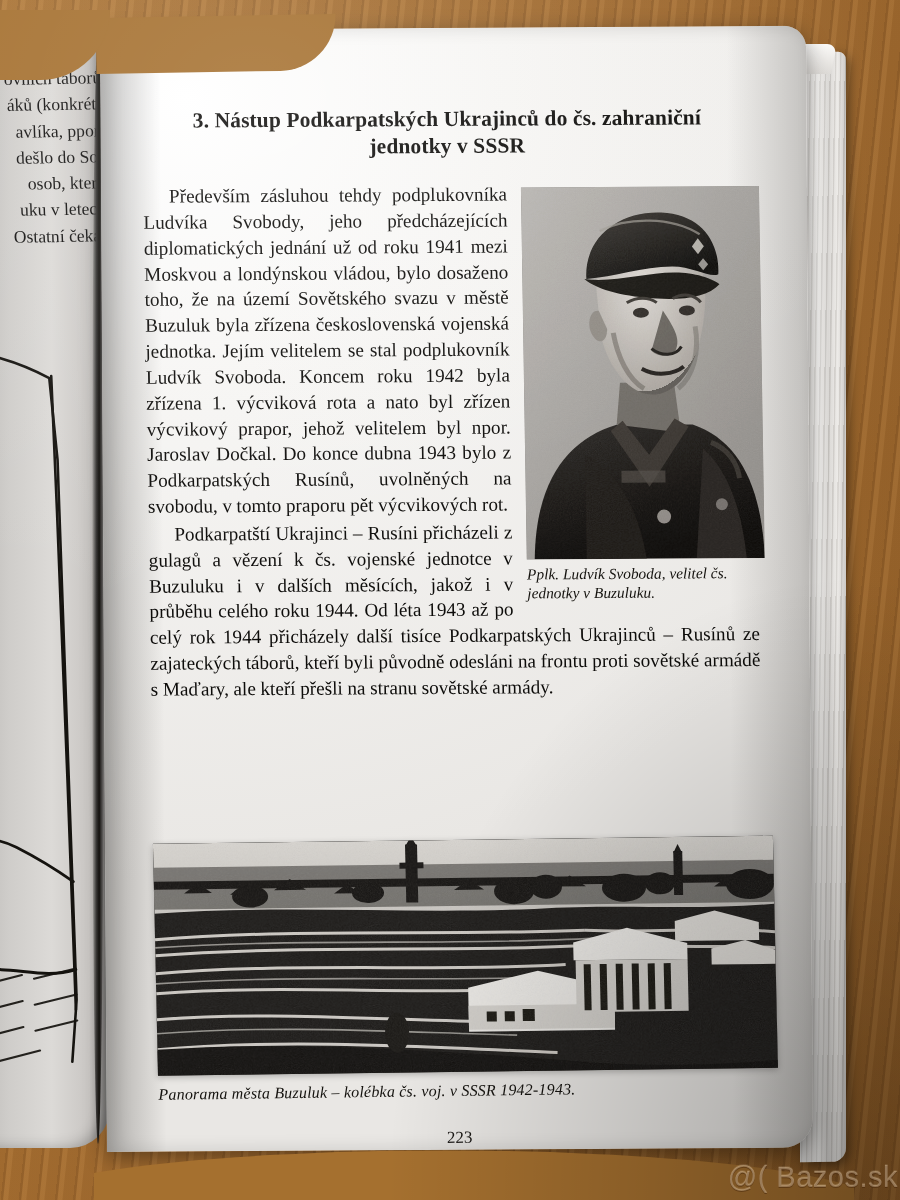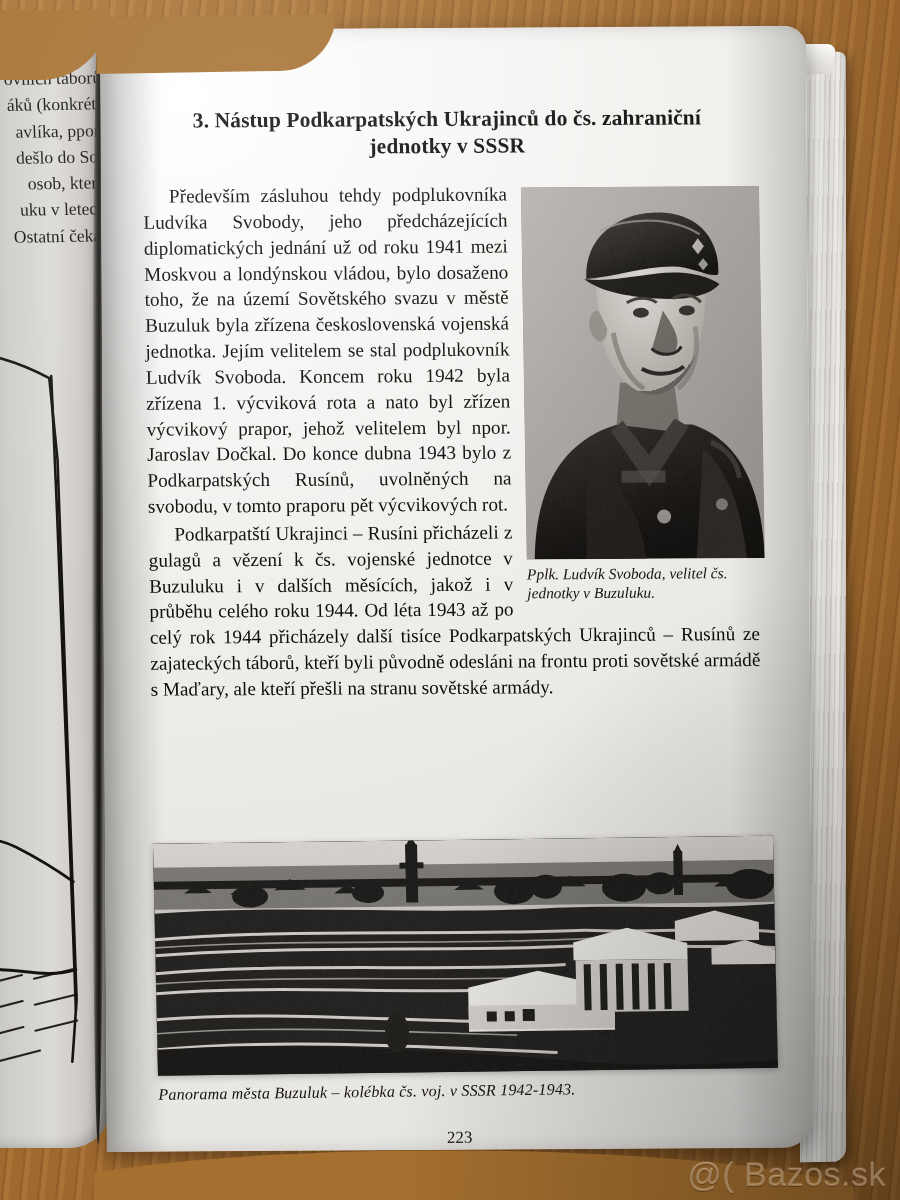--- a/index.html
+++ b/index.html
@@ -201,23 +201,23 @@
     transform:rotate(-2.2deg) skewY(1.2deg);
   }
   .lp-fig{
     position:absolute;left:-138px;top:312px;width:246px;height:760px;
     transform:rotate(-1.6deg);
   }
   .lp-fig svg{display:block;width:100%;height:100%;}
 
   
   .watermark{
-    position:absolute;right:14px;bottom:6px;
+    position:absolute;right:2px;bottom:6px;
     font-family:"Liberation Sans",sans-serif;
-    font-size:34px;letter-spacing:.5px;
+    font-size:29px;letter-spacing:.5px;
     color:rgba(255,232,200,.34);
     text-shadow:0 1px 0 rgba(60,28,4,.45), 0 -1px 0 rgba(255,240,215,.12);
     user-select:none;
   }
 
   
   .photo-light{
     position:absolute;inset:0;pointer-events:none;
     background:
       radial-gradient(130% 80% at 28% 8%, rgba(255,255,255,.14), rgba(255,255,255,0) 55%),

